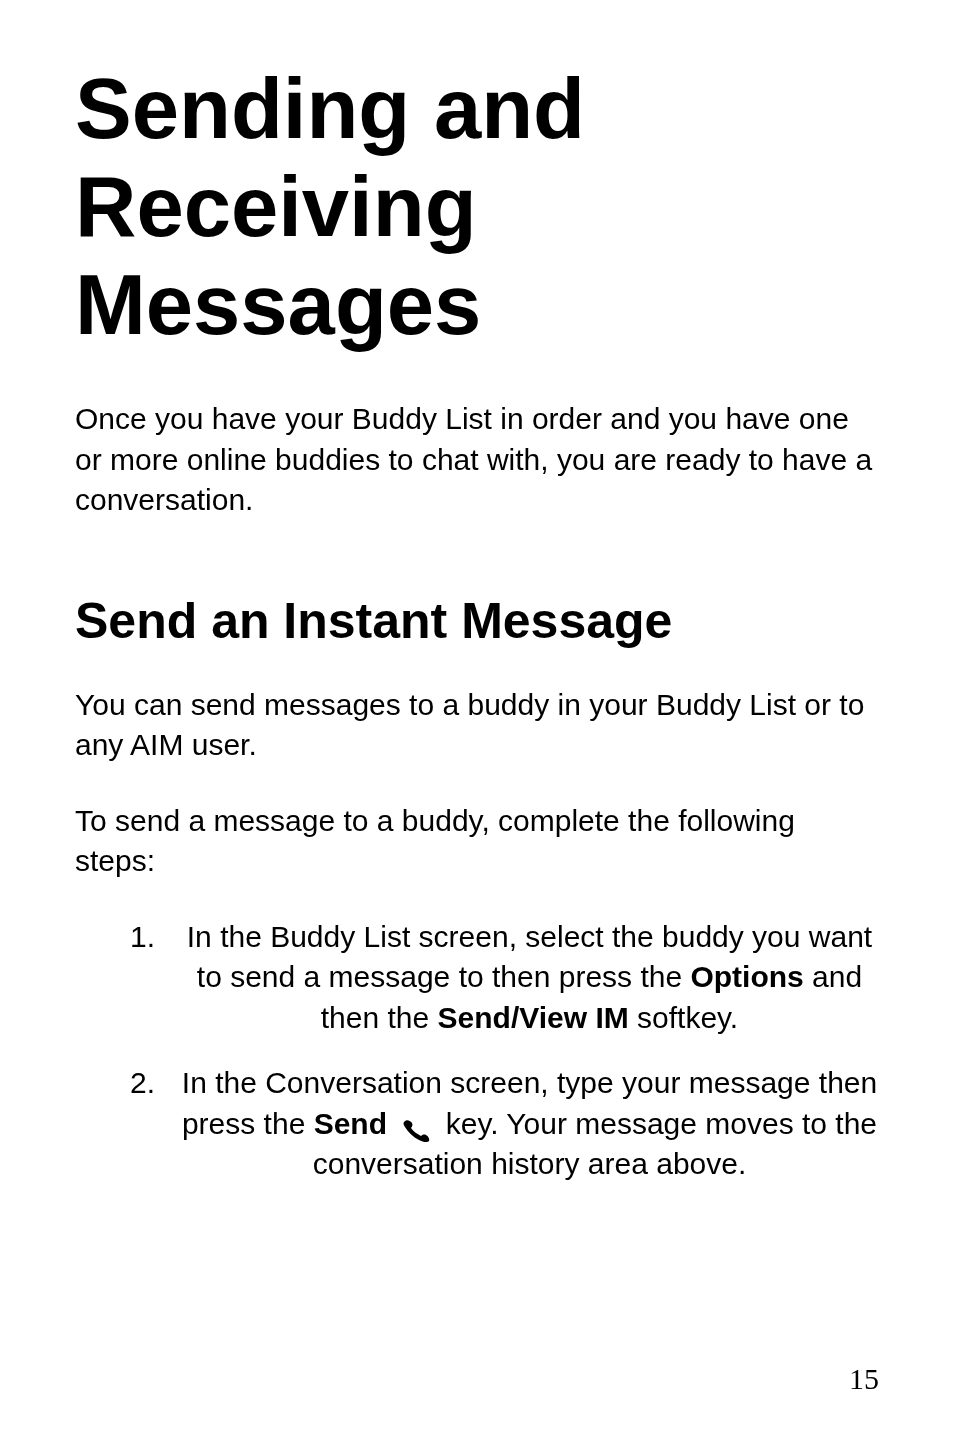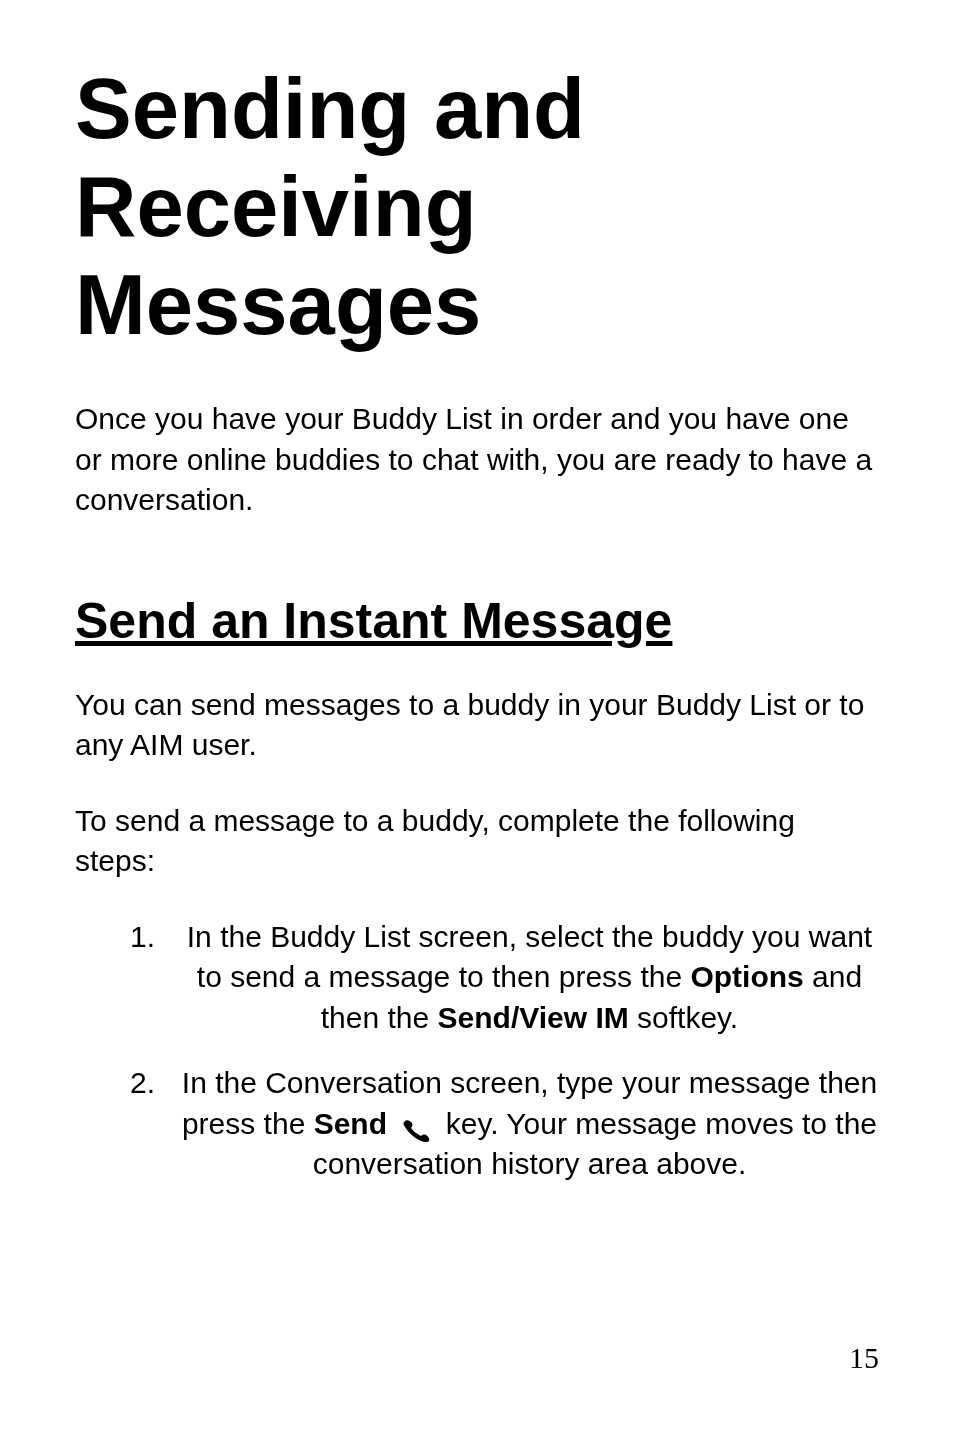--- a/index.html
+++ b/index.html
@@ -20,21 +20,20 @@
   }
   .intro {
     font-size: 30px;
     line-height: 1.35;
     margin-bottom: 71px;
   }
   .subhead {
     font-size: 50px;
     font-weight: bold;
     margin-bottom: 35px;
-    text-decoration: underline;
   }
   .para {
     font-size: 30px;
     line-height: 1.35;
     margin-bottom: 35px;
     margin-top: 12px;
   }
   ol {
     list-style: none;
     counter-reset: step;
@@ -58,21 +57,21 @@
   .bold { font-weight: bold; }
   .phone-icon {
     display: inline-block;
     vertical-align: middle;
     width: 38px;
     height: 26px;
     margin-left: 4px;
   }
   .page-num {
     position: absolute;
-    bottom: 58px;
+    bottom: 37px;
     right: 75px;
     font-family: "Times New Roman", Times, serif;
     font-size: 30px;
   }
 </style>
 </head>
 <body>
 
 <h1 class="title">Sending and Receiving Messages</h1>
 

